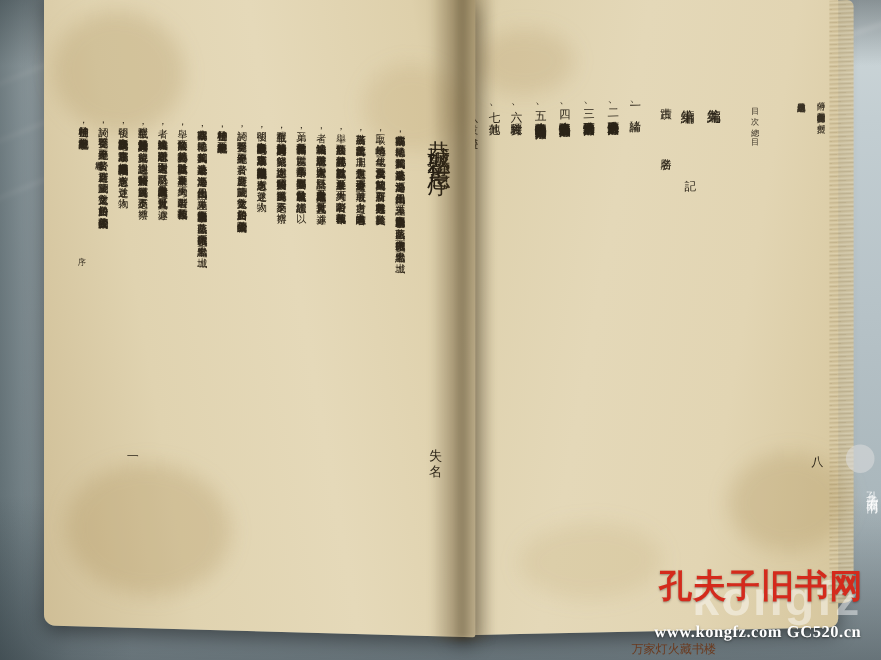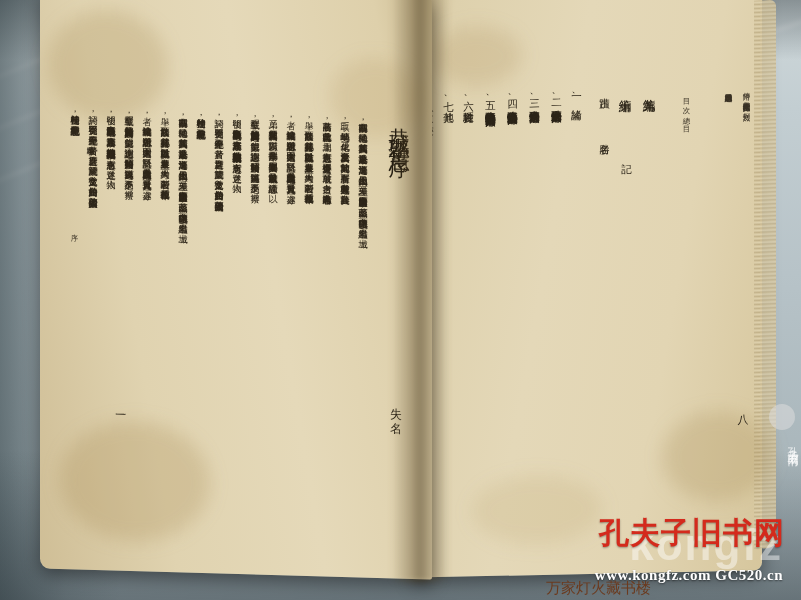--- a/index.html
+++ b/index.html
@@ -170,21 +170,21 @@
     font-weight: bold;
     color: #ffffff;
     letter-spacing: 0.5px;
     text-shadow: 0 1px 2px rgba(0,0,0,0.5);
     font-family: Liberation Serif, serif;
   }
   .wm-sub {
     position: absolute;
     right: 150px;
     bottom: 2px;
-    font-size: 15px;
+    font-size: 11px;
     color: #6b3a1e;
     font-family: Liberation Mono, monospace;
   }
   .wm-side {
     position: absolute;
     right: 2px;
     bottom: 150px;
     writing-mode: vertical-rl;
     font-size: 11px;
     color: rgba(255,255,255,0.75);

